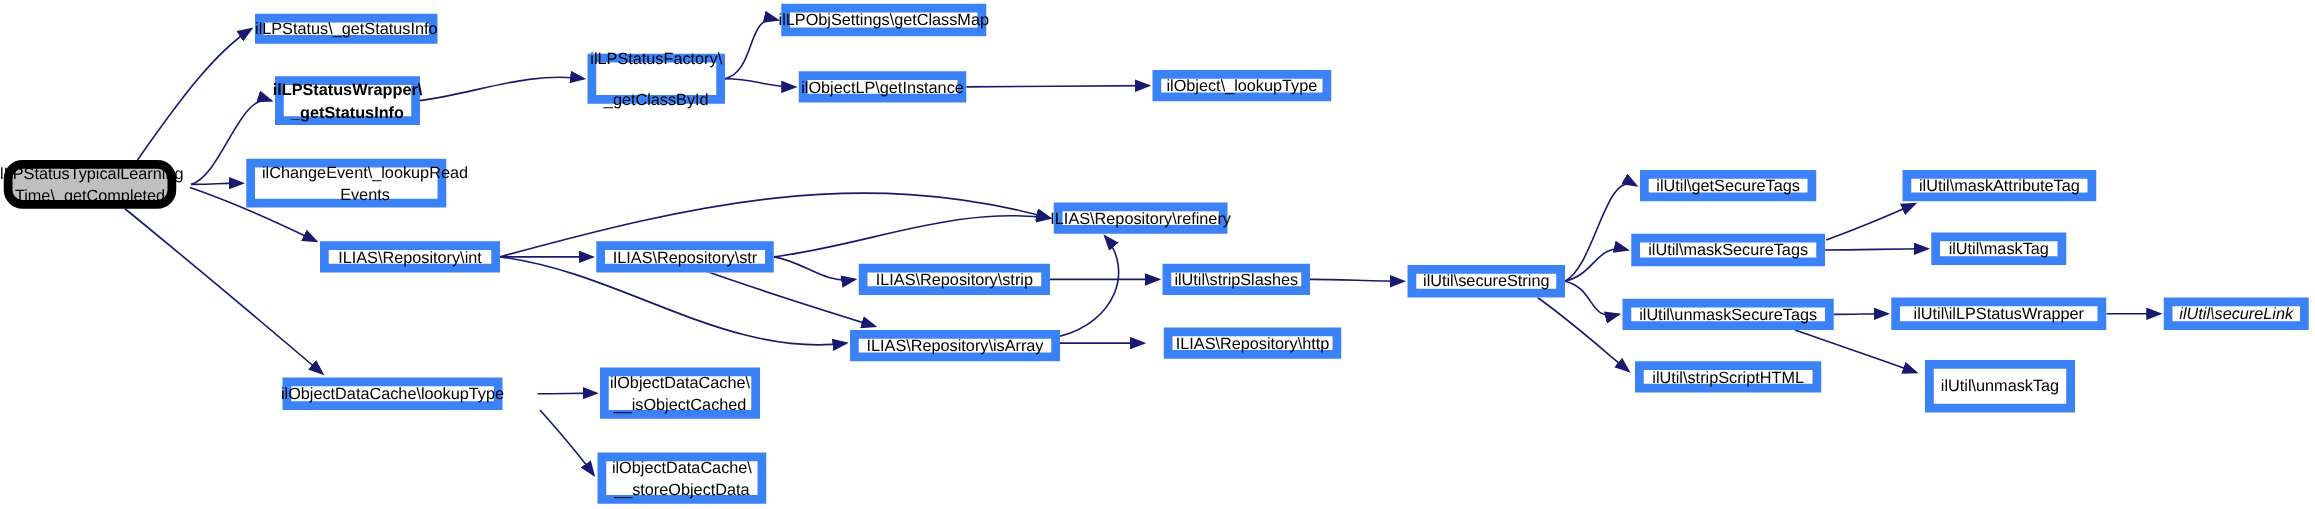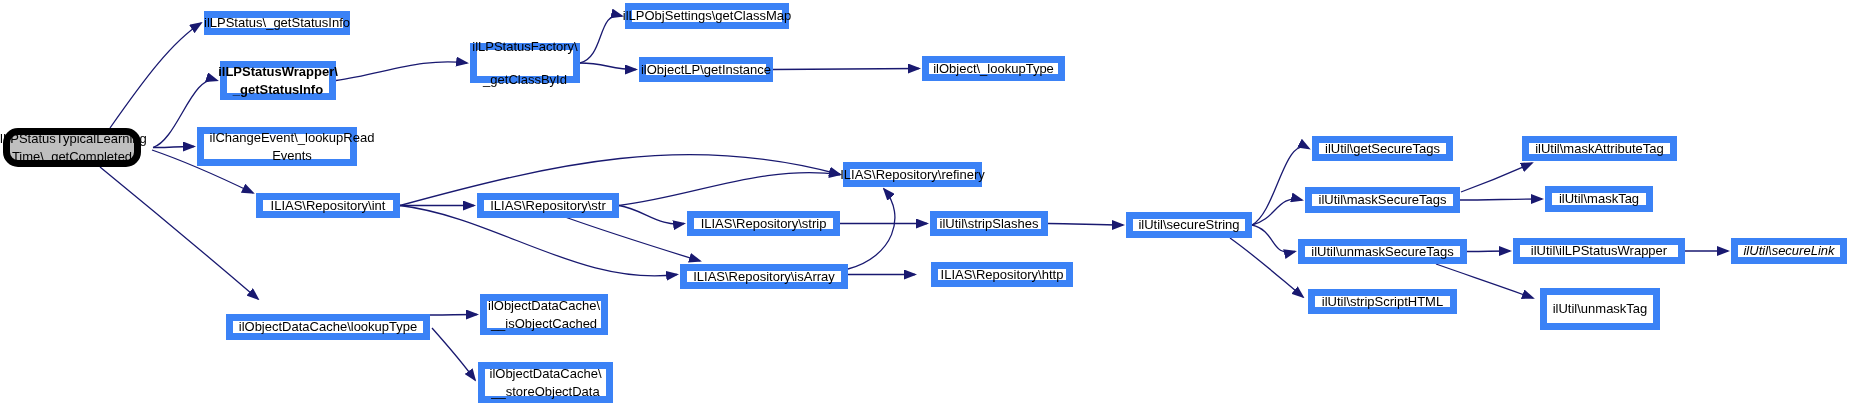--- a/index.html
+++ b/index.html
@@ -158,21 +158,21 @@
     </div>
     <div class="node" style="left: 1545px; top: 186px; width: 108px; height: 26px;">
       <div>ilUtil\maskTag</div>
     </div>
     <div class="node" style="left: 1513px; top: 238px; width: 172px; height: 26px;">
       <div>ilUtil\ilLPStatusWrapper</div>
     </div>
     <div class="node" style="left: 1731px; top: 238px; width: 116px; height: 26px; font-style: italic;">
       <div>ilUtil\secureLink</div>
     </div>
-    <div class="node" style="left: 226px; top: 314px; width: 204px; height: 26px;">
+    <div class="node" style="left: 226px; top: 302px; width: 176px; height: 26px;">
       <div>ilObjectDataCache\lookupType</div>
     </div>
     <div class="node" style="left: 480px; top: 294px; width: 128px; height: 41px;">
       <div>ilObjectDataCache\</div>
       <div>__isObjectCached</div>
     </div>
     <div class="node" style="left: 478px; top: 362px; width: 135px; height: 41px;">
       <div>ilObjectDataCache\</div>
       <div>__storeObjectData</div>
     </div>

